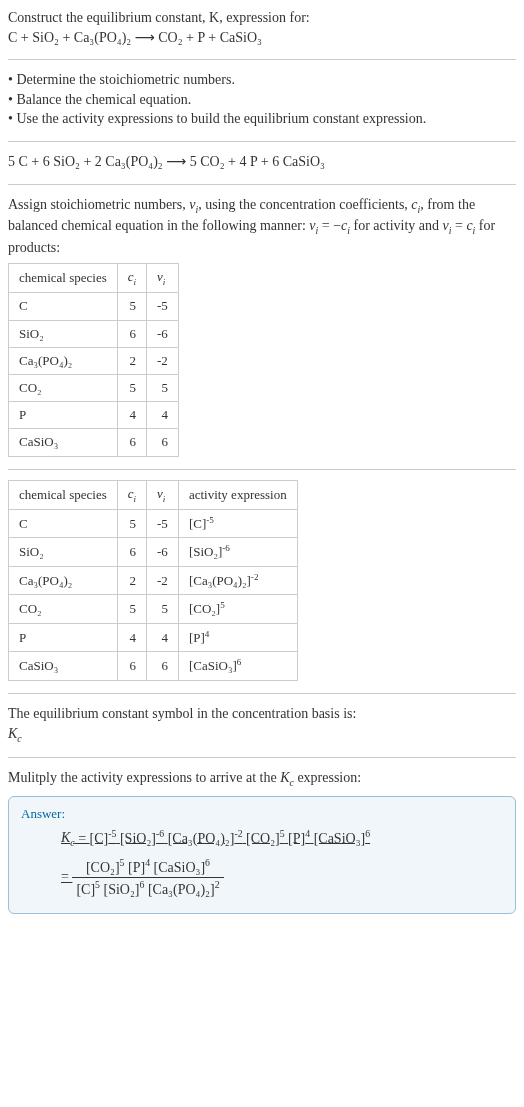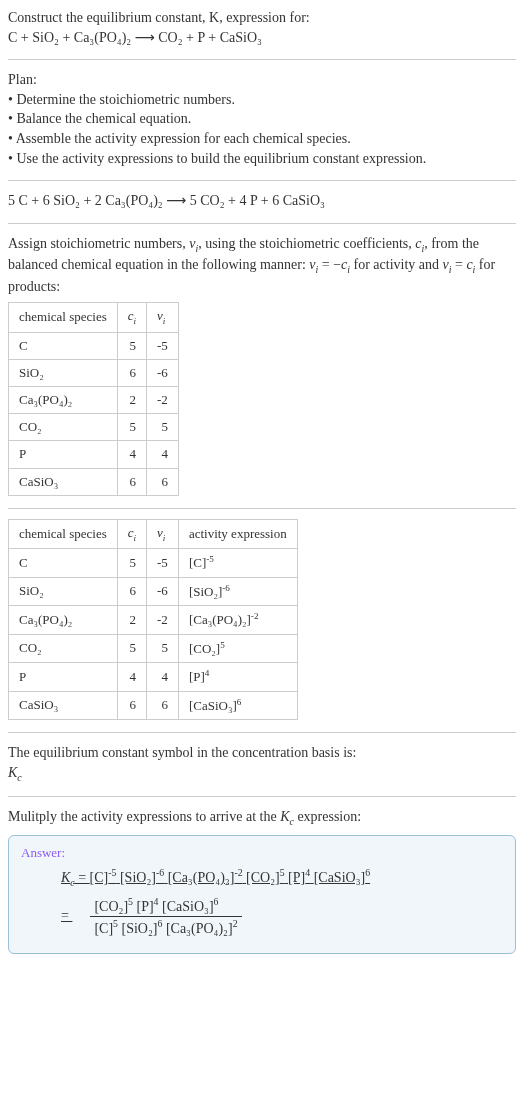--- a/index.html
+++ b/index.html
@@ -42,27 +42,27 @@
 }
 .answer-box {
   border: 1px solid #9bbfd6;
   background: #f0f6fa;
   border-radius: 6px;
   padding: 8px 12px;
   margin-top: 6px;
 }
 .answer-box .label {
   font-size: 13px;
-  color: #8b5cf6;
+  color: #0369a1;
 }
 .frac {
   display: inline-block;
   vertical-align: middle;
-  text-align: left;
-  margin: 2px 18px;
+  text-align: center;
+  margin: 2px 0;
 }
 .frac .num, .frac .den {
   display: block;
   padding: 0 4px;
 }
 .frac .num {
   border-bottom: 1px solid #333;
 }
 .indent {
   padding-left: 40px;
@@ -78,36 +78,34 @@
 </head>
 <body>
 
 <div class="section">
   <div><span>Construct the equilibrium constant, K, expression for:</span></div>
   <div class="chem">C + SiO₂ + Ca₃(PO₄)₂  ⟶  CO₂ + P + CaSiO₃</div>
 </div>
 <hr>
 
 <div class="section">
-  <div>Plan:</div>
   <div>• Determine the stoichiometric numbers.</div>
   <div>• Balance the chemical equation.</div>
-  <div>• Assemble the activity expression for each chemical species.</div>
   <div>• Use the activity expressions to build the equilibrium constant expression.</div>
 </div>
 <hr>
 
 <div class="section">
   <div class="chem">5 C + 6 SiO₂ + 2 Ca₃(PO₄)₂  ⟶  5 CO₂ + 4 P + 6 CaSiO₃</div>
 </div>
 <hr>
 
 <div class="section">
   <div>
-    <span>Assign stoichiometric numbers, </span><i>ν<sub>i</sub></i><span>, using the stoichiometric coefficients, </span><i>c<sub>i</sub></i><span>, from the balanced chemical equation in the following manner: </span><i>ν<sub>i</sub></i> = −<i>c<sub>i</sub></i><span> for activity and </span><i>ν<sub>i</sub></i> = <i>c<sub>i</sub></i><span> for products:</span>
+    <span>Assign stoichiometric numbers, </span><i>ν<sub>i</sub></i><span>, using the concentration coefficients, </span><i>c<sub>i</sub></i><span>, from the balanced chemical equation in the following manner: </span><i>ν<sub>i</sub></i> = −<i>c<sub>i</sub></i><span> for activity and </span><i>ν<sub>i</sub></i> = <i>c<sub>i</sub></i><span> for products:</span>
   </div>
   <table>
     <tbody>
         <tr>
       <th>chemical species</th>
       <th><i>c<sub>i</sub></i></th>
       <th><i>ν<sub>i</sub></i></th>
     </tr>
     <tr>
           <td>C</td>

